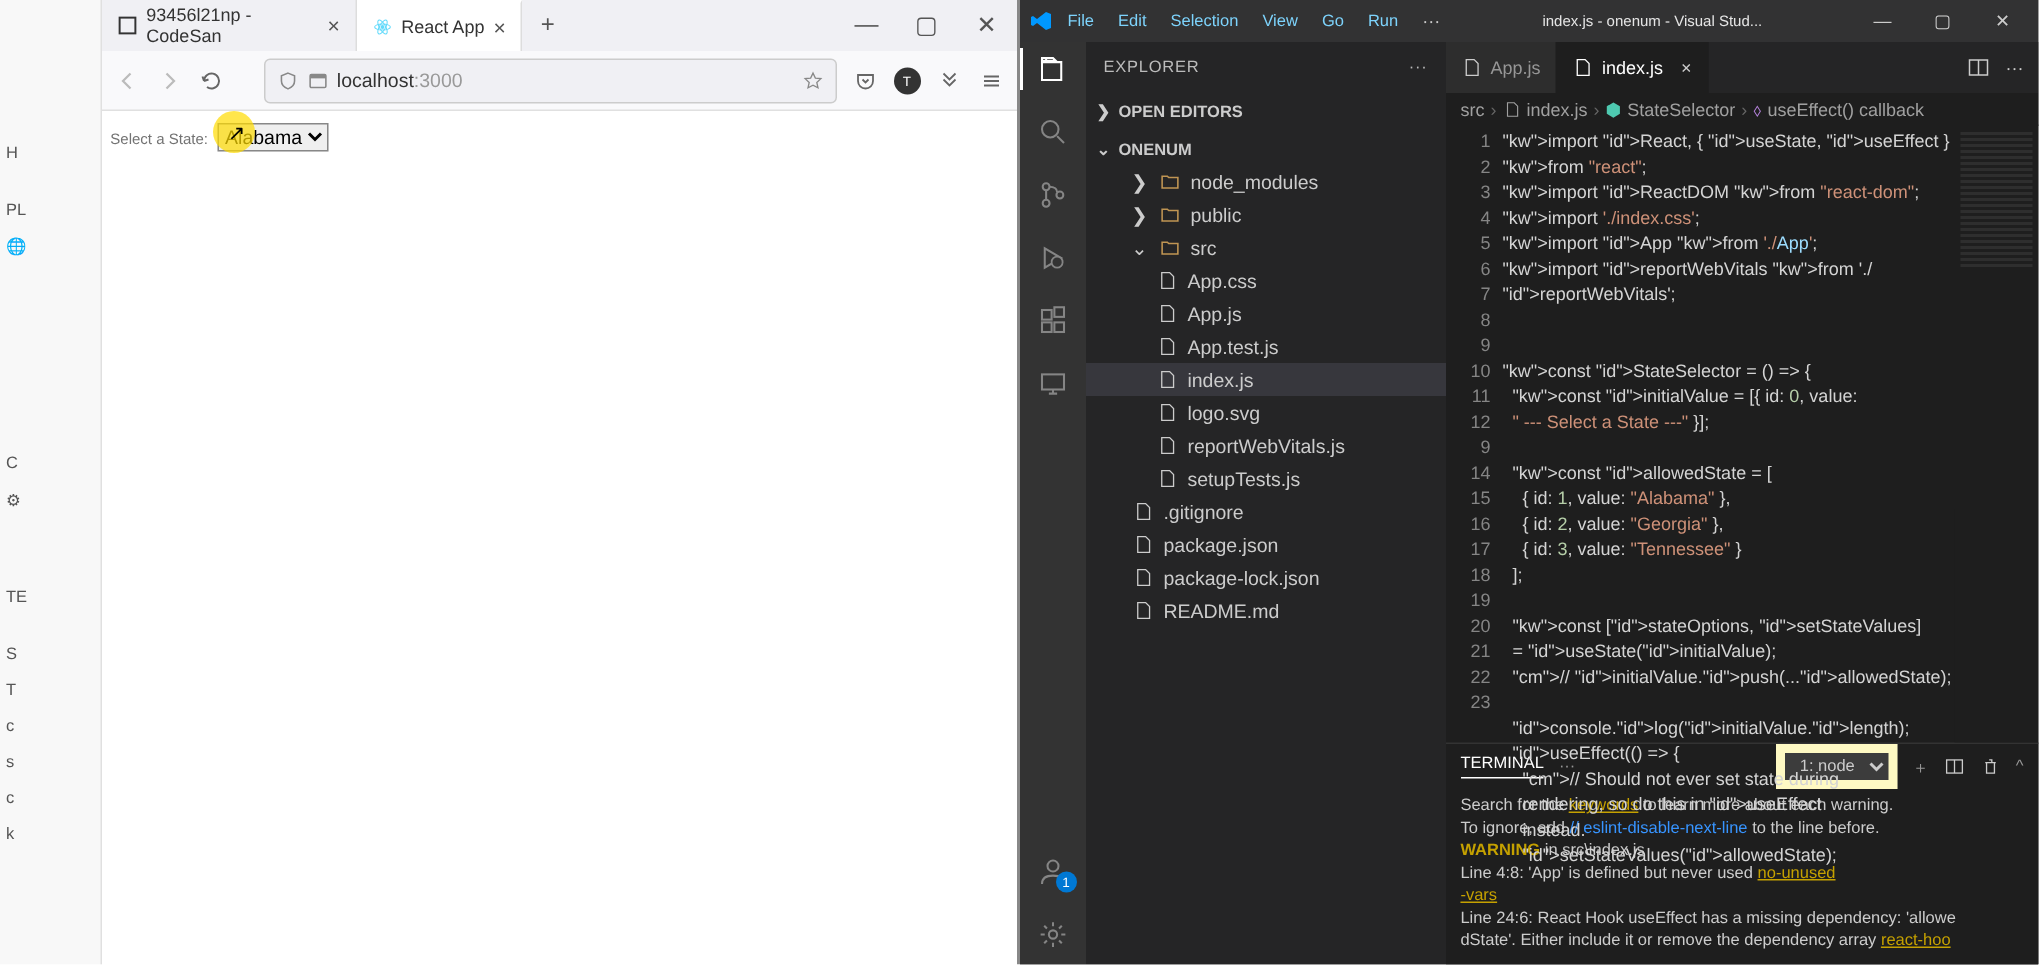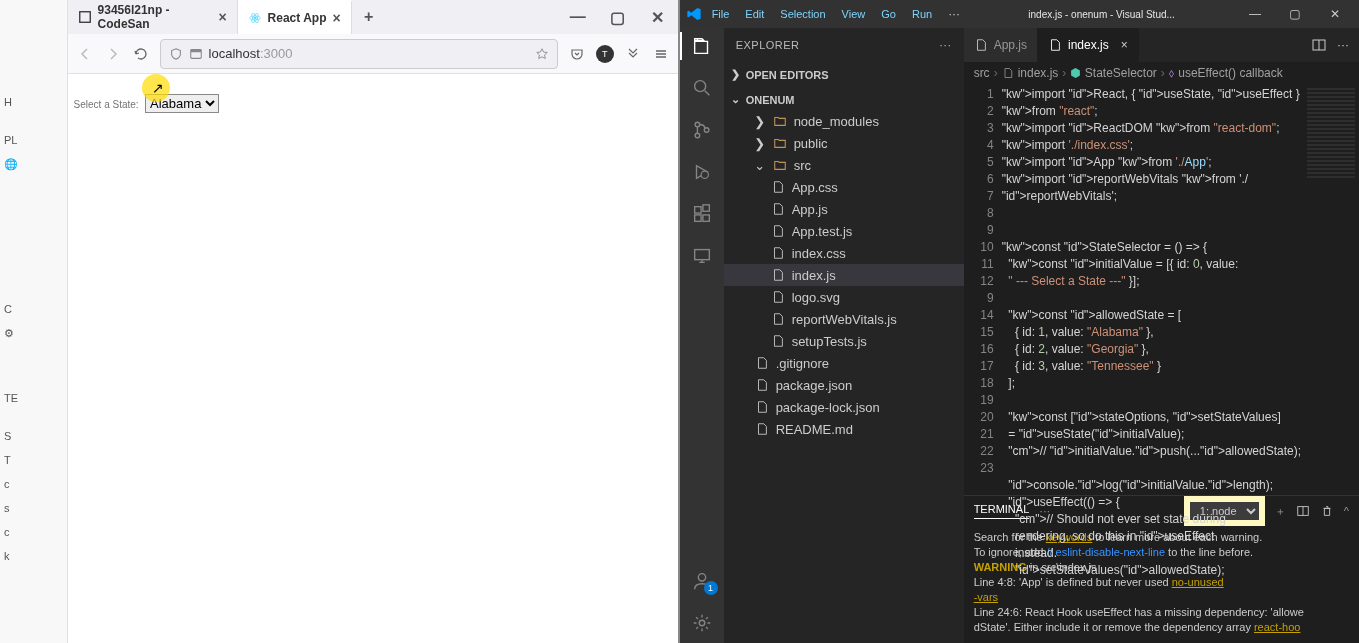--- a/index.html
+++ b/index.html
@@ -4,37 +4,37 @@
 <style>
 * { box-sizing: border-box; margin: 0; padding: 0; font-family: "Segoe UI", sans-serif; }
 body { width: 1359px; height: 643px; display: flex; background: #fff; overflow: hidden; }
 
 
 .bg-strip { width: 68px; height: 643px; background: #f8f8f8; border-right: 1px solid #e0e0e0; display: flex; flex-direction: column; font-size: 11px; color: #555; }
 .bg-strip div { padding: 6px 4px; }
 
 
 .browser { width: 616px; height: 643px; background: #fff; display: flex; flex-direction: column; border-right: 2px solid #888; }
-.tabbar { height: 34px; background: #f0f0f4; display: flex; align-items: stretch; font-weight: bold; }
+.tabbar { height: 34px; background: #f0f0f4; display: flex; align-items: stretch; }
 .tab { display: flex; align-items: center; gap: 6px; padding: 0 10px; font-size: 12px; color: #333; border-right: 1px solid #ddd; max-width: 170px; }
 .tab.active { background: #fff; border-top: 2px solid transparent; }
 .tab .favicon { width: 14px; height: 14px; display: inline-flex; align-items: center; justify-content: center; }
 .tab .close { margin-left: auto; font-size: 14px; color: #555; }
 .newtab { width: 34px; display: flex; align-items: center; justify-content: center; color: #555; font-size: 16px; }
 .winctrls { margin-left: auto; display: flex; }
 .winctrls div { width: 40px; display: flex; align-items: center; justify-content: center; color: #555; }
 .addrbar { height: 40px; display: flex; align-items: center; padding: 0 8px; gap: 10px; background: #f9f9fb; border-bottom: 1px solid #e0e0e0;}
 .navicon { width: 18px; height: 18px; display: flex; align-items: center; justify-content: center; color: #666; }
 .navicon.dis { color: #bbb; }
-.urlbox { flex: 1; height: 30px; display: flex; align-items: center; gap: 6px; padding: 0 8px; background: #f0f0f4; border: 1px solid #ccc; border-radius: 4px; font-size: 13px; color: #666; }
+.urlbox { flex: 1; height: 30px; display: flex; align-items: center; gap: 6px; padding: 0 8px; background: #f0f0f4; border: 1px solid #ccc; border-radius: 4px; font-size: 13px; color: #666; margin-left: 16px; }
 .urlbox .url { color: #333; }
 .urlbox .url .faded { color: #999; }
 .page { flex: 1; background: #fff; padding: 8px 6px; position: relative; }
 .page label { font-size: 10px; color: #737373; }
-.page select { font-size: 13px; margin-left: 2px; border: 1px solid #888; background:#efefef;margin-top:12px;}
+.page select { font-size: 13px; margin-left: 2px; border: 1px solid #888; background:#efefef;}
 .cursor-halo { position: absolute; width: 28px; height: 28px; border-radius: 50%; background: rgba(255,220,0,0.7); top: 0px; left: 74px; pointer-events: none; }
 .cursor-halo::after { content: "↖"; position: absolute; top: 6px; left: 10px; color:#000; font-size:14px; transform: scaleX(-1);}
 
 
 .vscode { flex: 1; height: 643px; background: #1e1e1e; display: flex; flex-direction: column; color: #ccc; font-size: 12px; position: relative; }
 .titlebar { height: 28px; background: #323233; display: flex; align-items: center; padding: 0 6px; gap: 4px; }
 .titlebar .vsicon { width: 16px; height: 16px; }
 .menuitem { padding: 0 6px; color: #7dd3fc; font-size: 11px; }
 .titlebar .dots { padding: 0 6px; color: #ccc; }
 .titlebar .title { flex: 1; text-align: center; color: #e5e5e5; font-size: 10px; white-space: nowrap; overflow: hidden; text-overflow: ellipsis;}
@@ -332,28 +332,20 @@
               <span>App.js</span>
             </div>
             <div class="tree-row ind2">
               <span class="fico">
                 <svg width="14" height="14" viewBox="0 0 16 16">
                   <path d="M4 2 h6 l3 3 v9 h-9 z" fill="none" stroke="#ccc" stroke-width="1"></path>
                 </svg>
               </span>
               <span>App.test.js</span>
             </div>
-            <div class="tree-row ind2">
-              <span class="fico">
-                <svg width="14" height="14" viewBox="0 0 16 16">
-                  <path d="M4 2 h6 l3 3 v9 h-9 z" fill="none" stroke="#ccc" stroke-width="1"></path>
-                </svg>
-              </span>
-              <span>index.css</span>
-            </div>
             <div class="tree-row ind2 sel">
               <span class="fico">
                 <svg width="14" height="14" viewBox="0 0 16 16">
                   <path d="M4 2 h6 l3 3 v9 h-9 z" fill="none" stroke="#ccc" stroke-width="1"></path>
                 </svg>
               </span>
               <span>index.js</span>
             </div>
             <div class="tree-row ind2">
               <span class="fico">

